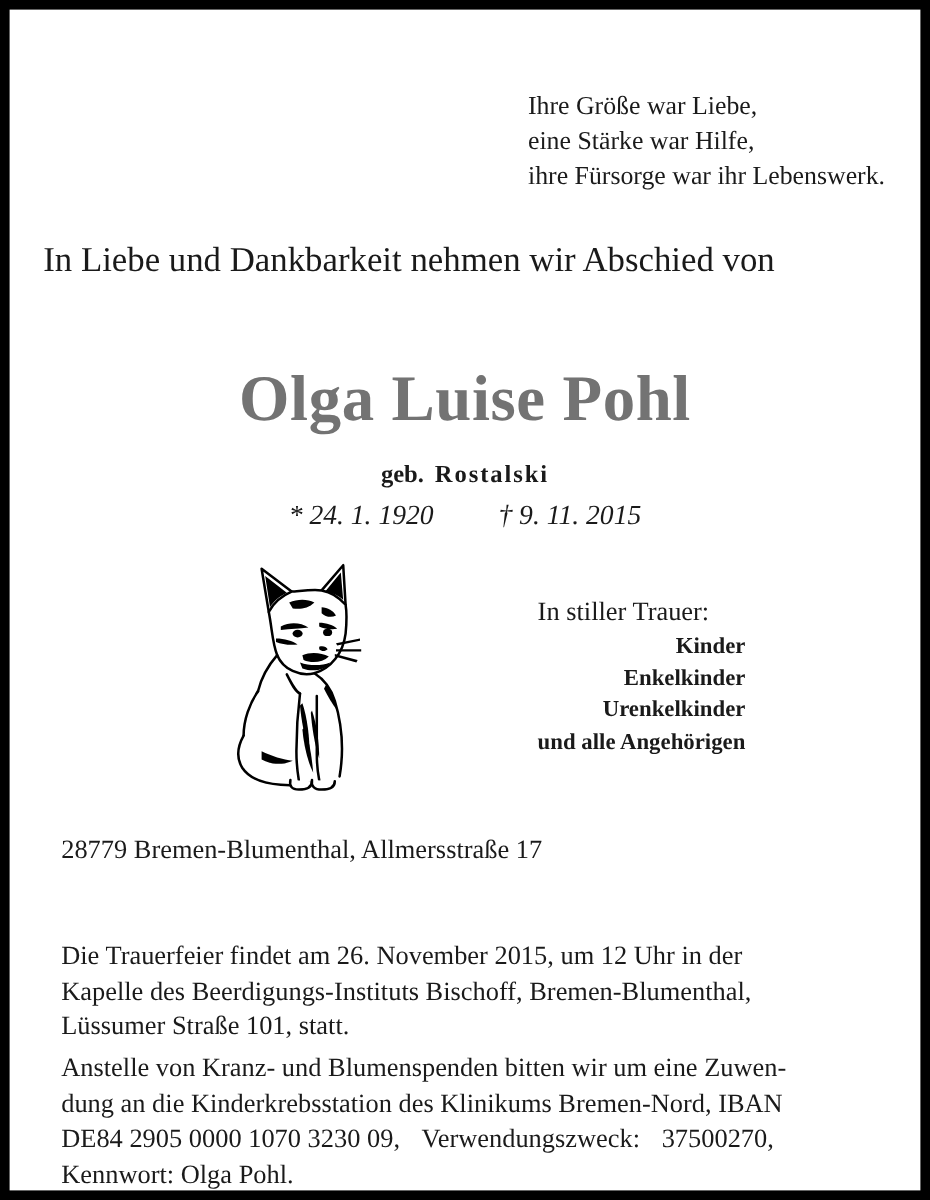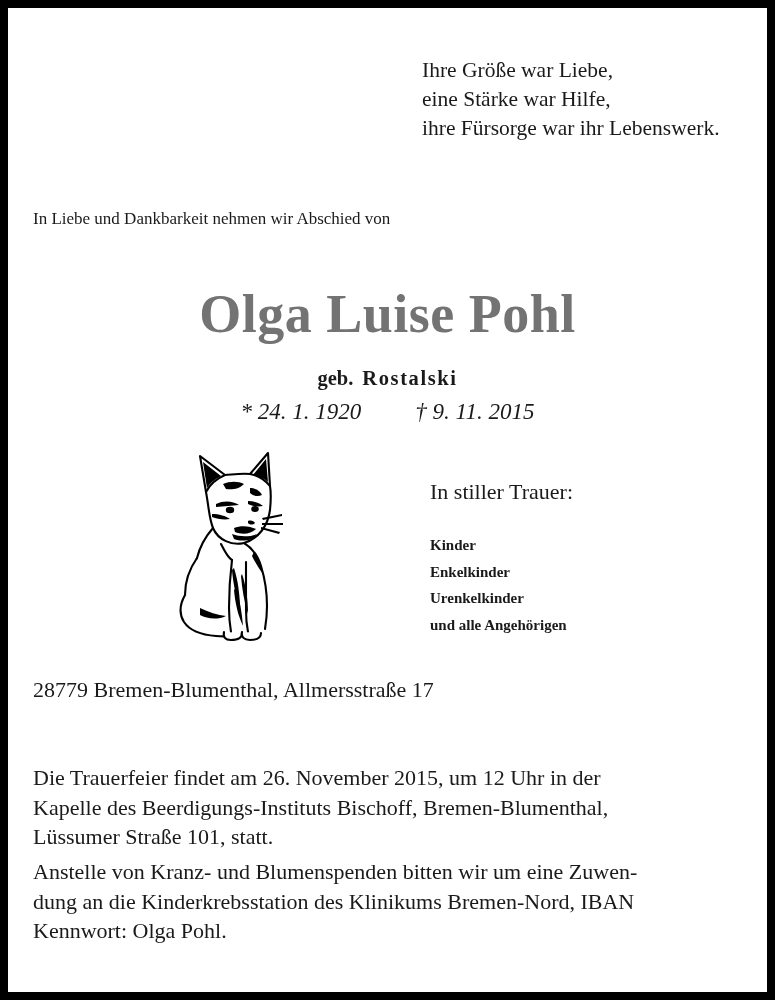--- a/index.html
+++ b/index.html
@@ -16,21 +16,21 @@
   }
 
   
   .notice {
     position: relative;
     box-sizing: border-box;
     width: 775px;
     height: 1000px;
     border: 8px solid #000000;
     background: #ffffff;
-    padding: 0;
+    padding: 18px;
   }
   .inner {
     position: relative;
     box-sizing: border-box;
     width: 100%;
     height: 100%;
     padding: 0 25px;
   }
 
   
@@ -41,25 +41,24 @@
     font-size: 21.5px;
     line-height: 29px;
     text-align: left;
     white-space: nowrap;
   }
   .epigraph div { white-space: nowrap; }
 
   
   .intro {
     position: absolute;
-    left: 25px;
+    left: 10px;
     top: 176px;
-    font-size: 17px;
+    font-size: 29px;
     line-height: 30px;
-    margin-top: 20px;
   }
 
   
   .name-block {
     position: absolute;
     left: 25px;
     right: 25px;
     top: 277px;
     text-align: center;
   }
@@ -97,24 +96,25 @@
   .mourners {
     position: absolute;
     left: 422px;
     top: 470px;
   }
   .mourners-title {
     font-size: 22px;
     line-height: 28px;
   }
   .mourners-list {
-    margin-top: 26px;
-    font-size: 15px;
+    margin-top: 2px;
+    font-size: 19px;
     font-weight: bold;
     line-height: 26.5px;
+    text-align: right;
   }
 
   
   .address {
     position: absolute;
     left: 25px;
     top: 668px;
     font-size: 22px;
     line-height: 28px;
   }
@@ -235,17 +235,20 @@
 
     <div class="para para-service">
       <div>Die Trauerfeier findet am 26. November 2015, um 12 Uhr in der</div>
       <div>Kapelle des Beerdigungs-Instituts Bischoff, Bremen-Blumenthal,</div>
       <div class="lastline">Lüssumer Straße 101, statt.</div>
     </div>
 
     <div class="para para-donation">
       <div>Anstelle von Kranz- und Blumenspenden bitten wir um eine Zuwen-</div>
       <div>dung an die Kinderkrebsstation des Klinikums Bremen-Nord, IBAN</div>
+      <div class="lastline">
+        <span>DE84 2905 0000 1070 3230 09,</span><span class="wsp"></span><span class="wsp"></span><span>Verwendungszweck:</span><span class="wsp"></span><span class="wsp"></span><span>37500270,</span>
+      </div>
       <div class="lastline">Kennwort: Olga Pohl.</div>
     </div>
 
   </div>
 </div>
 
 </body></html>

